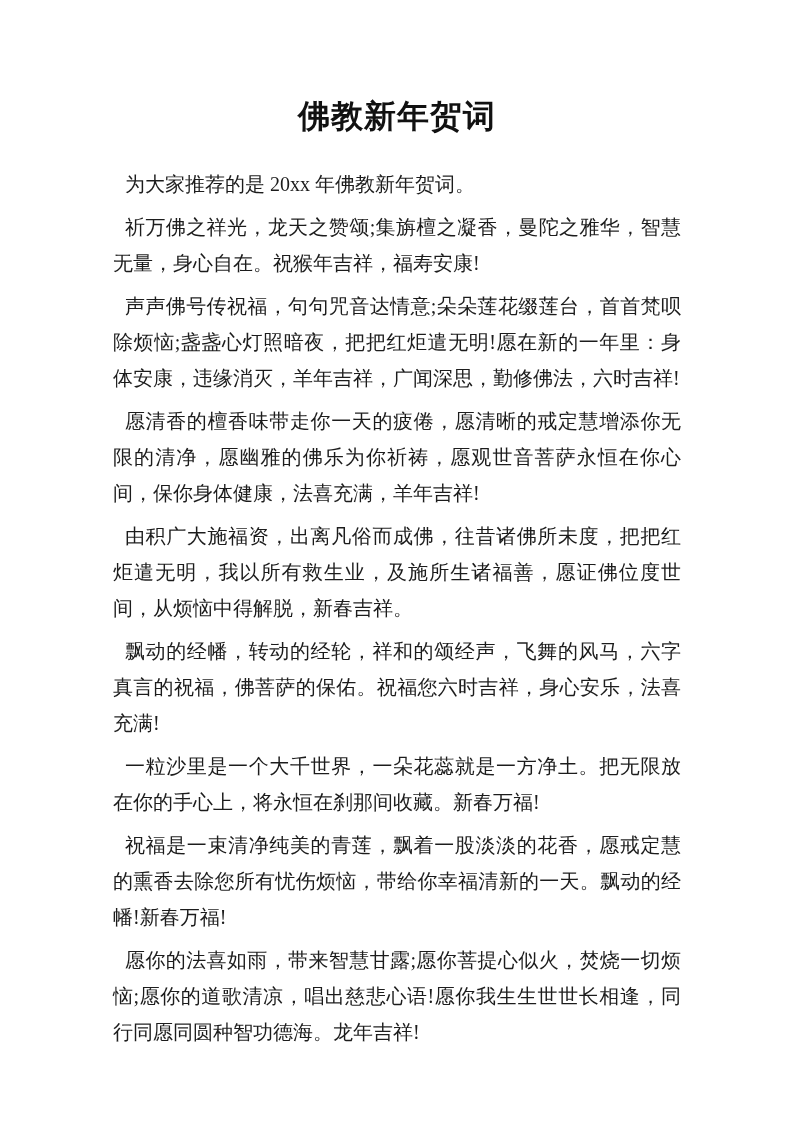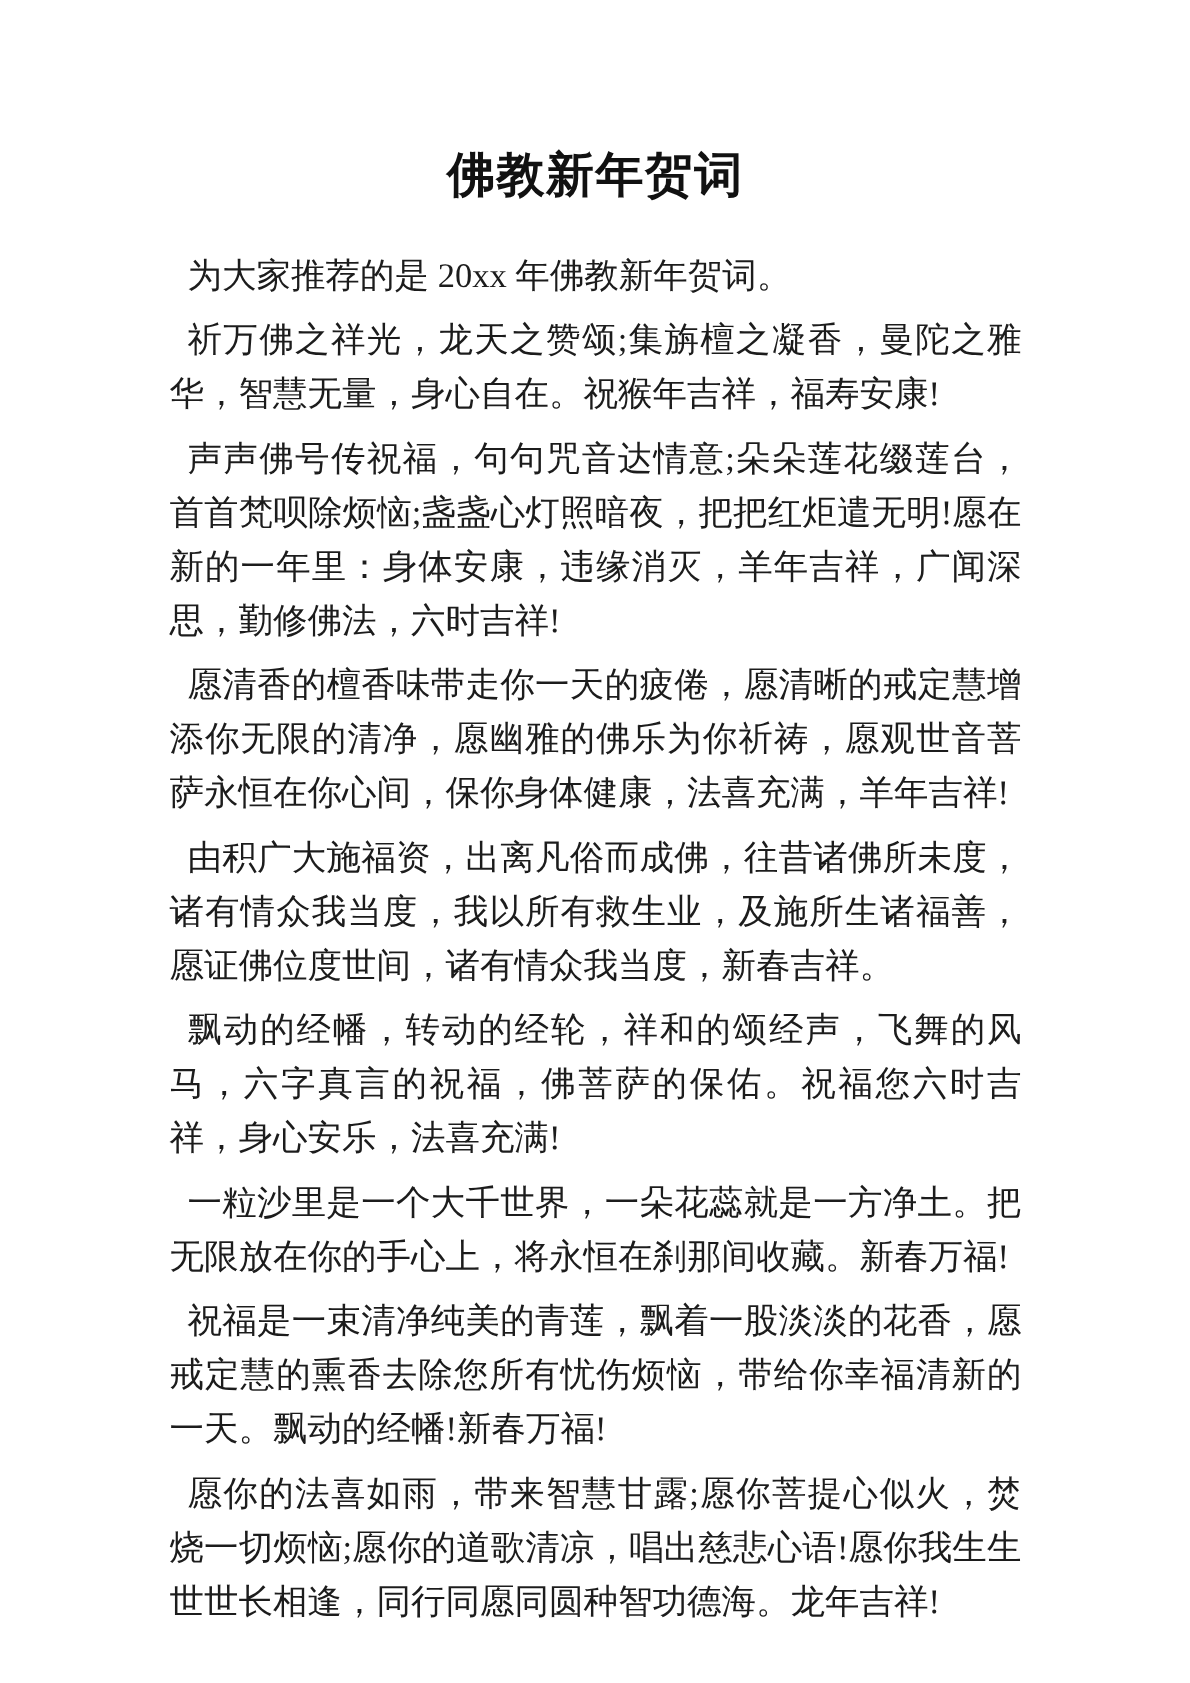--- a/index.html
+++ b/index.html
@@ -23,21 +23,21 @@
   .title {
     margin: 0 0 28px 0;
     font-size: 32px;
     line-height: 44px;
     font-weight: bold;
     text-align: center;
     letter-spacing: 1px;
     color: #111111;
   }
   .body-text {
-    font-size: 23px;
+    font-size: 20px;
   }
   .para {
     margin: 0 0 7px 0;
     line-height: 36px;
     text-align: justify;
     text-justify: inter-ideograph;
     text-indent: 12px;
     word-break: break-all;
   }
   .para:last-child {
@@ -47,19 +47,19 @@
 </head>
 <body>
 
 <div class="page" style="background: rgb(255, 255, 255); color: rgb(28, 28, 28);">
   <h1 class="title" style="color: rgb(17, 17, 17);">佛教新年贺词</h1>
   <div class="body-text">
       <p class="para">为大家推荐的是 20xx 年佛教新年贺词。</p>
       <p class="para">祈万佛之祥光，龙天之赞颂;集旃檀之凝香，曼陀之雅华，智慧无量，身心自在。祝猴年吉祥，福寿安康!</p>
       <p class="para">声声佛号传祝福，句句咒音达情意;朵朵莲花缀莲台，首首梵呗除烦恼;盏盏心灯照暗夜，把把红炬遣无明!愿在新的一年里：身体安康，违缘消灭，羊年吉祥，广闻深思，勤修佛法，六时吉祥!</p>
       <p class="para">愿清香的檀香味带走你一天的疲倦，愿清晰的戒定慧增添你无限的清净，愿幽雅的佛乐为你祈祷，愿观世音菩萨永恒在你心间，保你身体健康，法喜充满，羊年吉祥!</p>
-      <p class="para">由积广大施福资，出离凡俗而成佛，往昔诸佛所未度，诸有情众我当度，我以所有救生业，及施所生诸福善，愿证佛位度世间，诸有情众我当度，新春吉祥。</p>
+      <p class="para">由积广大施福资，出离凡俗而成佛，往昔诸佛所未度，把把红炬遣无明，我以所有救生业，及施所生诸福善，愿证佛位度世间，从烦恼中得解脱，新春吉祥。</p>
       <p class="para">飘动的经幡，转动的经轮，祥和的颂经声，飞舞的风马，六字真言的祝福，佛菩萨的保佑。祝福您六时吉祥，身心安乐，法喜充满!</p>
       <p class="para">一粒沙里是一个大千世界，一朵花蕊就是一方净土。把无限放在你的手心上，将永恒在刹那间收藏。新春万福!</p>
       <p class="para">祝福是一束清净纯美的青莲，飘着一股淡淡的花香，愿戒定慧的熏香去除您所有忧伤烦恼，带给你幸福清新的一天。飘动的经幡!新春万福!</p>
       <p class="para">愿你的法喜如雨，带来智慧甘露;愿你菩提心似火，焚烧一切烦恼;愿你的道歌清凉，唱出慈悲心语!愿你我生生世世长相逢，同行同愿同圆种智功德海。龙年吉祥!</p>
     </div>
 </div>
 
 </body></html>

